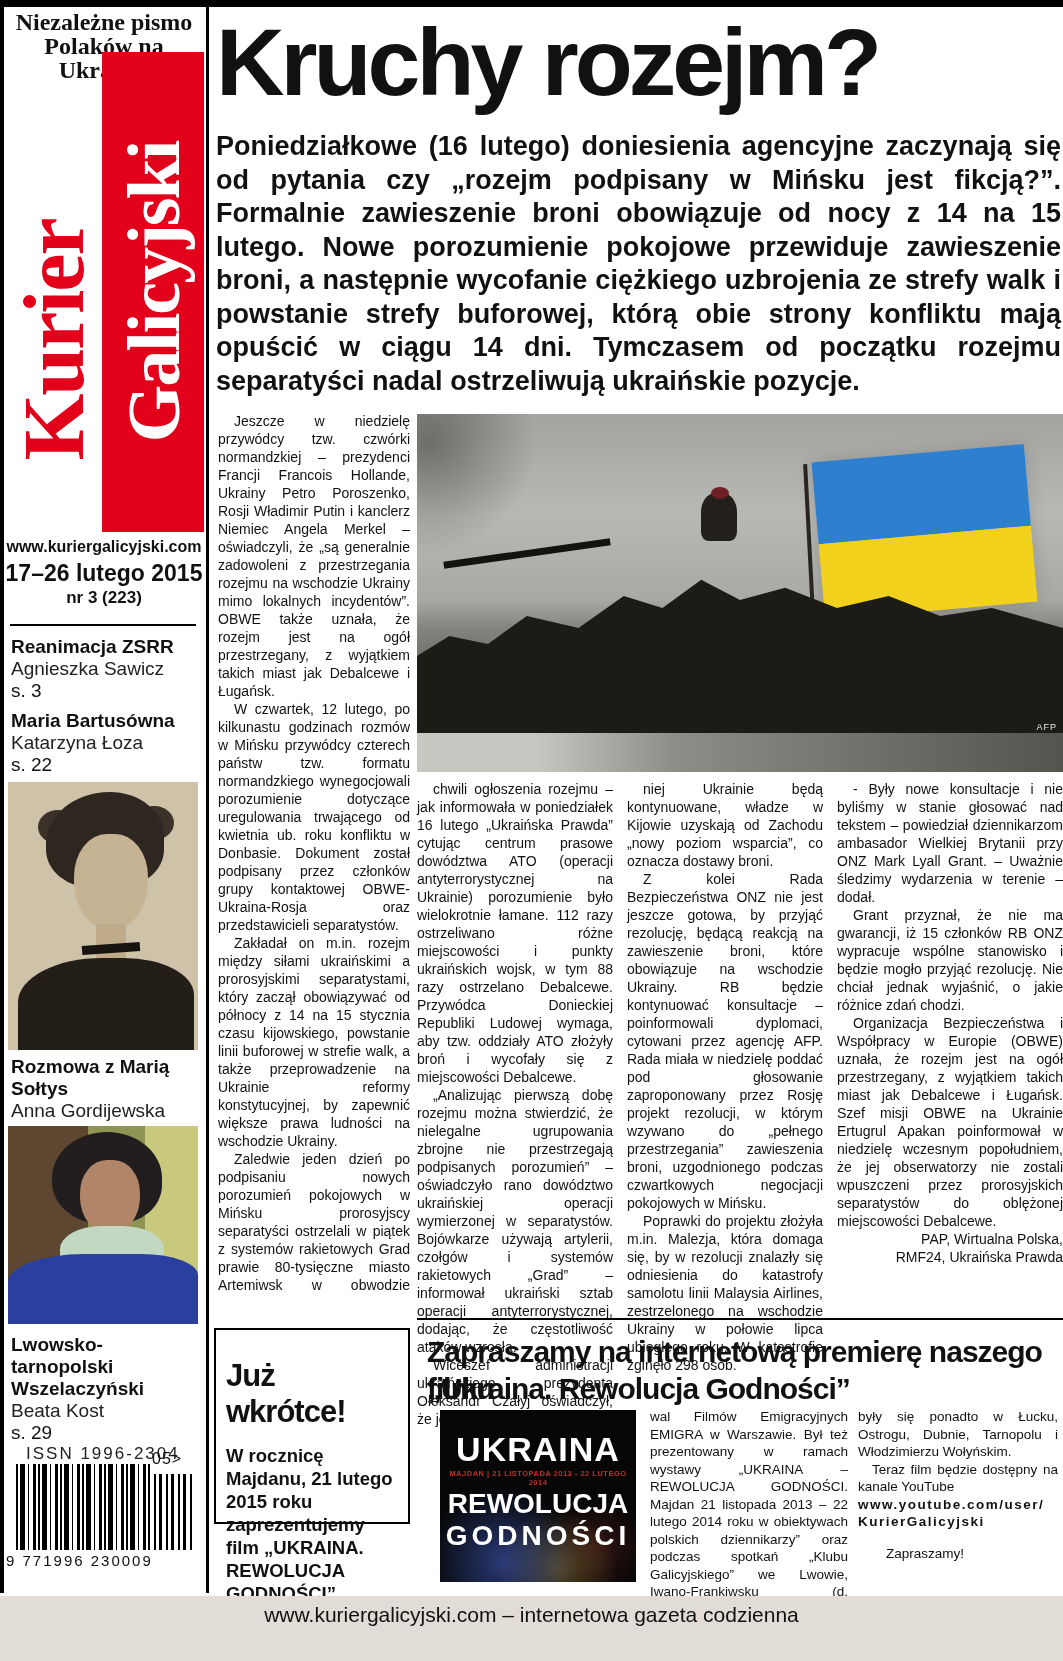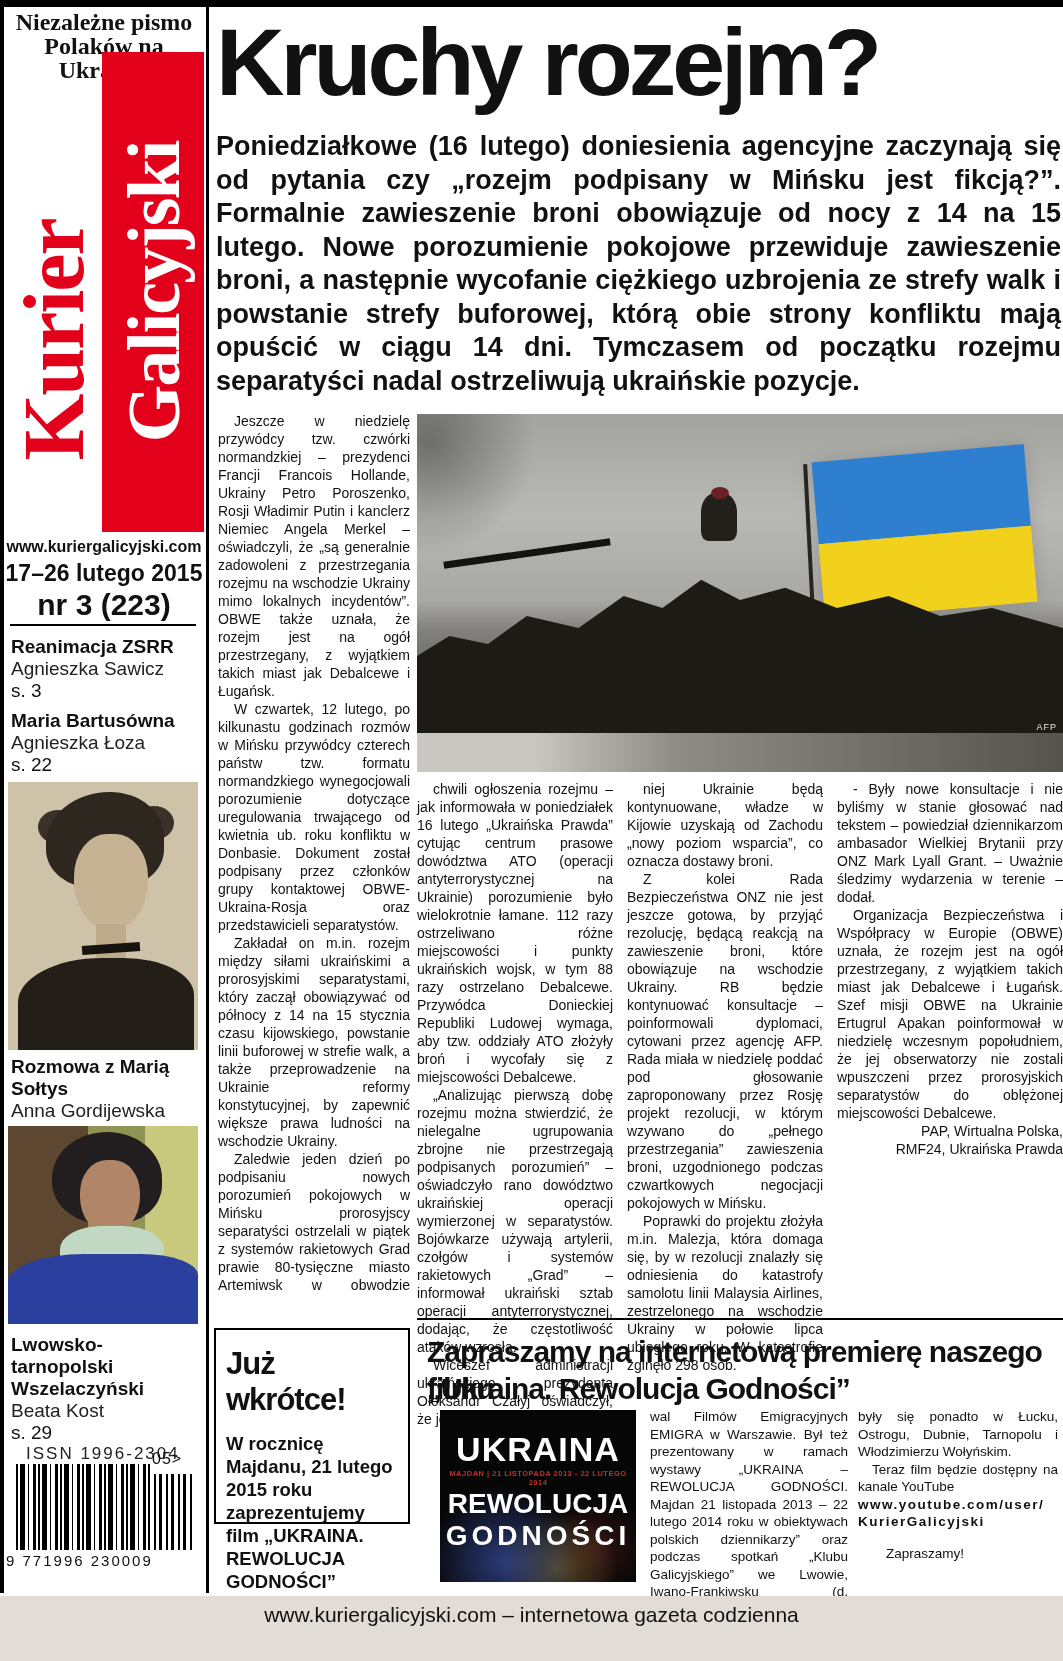--- a/index.html
+++ b/index.html
@@ -20,21 +20,21 @@
   .vtext{position:absolute;top:0;left:0;transform-origin:0 0;
          font-family:"Liberation Serif",serif;font-weight:bold;text-align:center;white-space:nowrap;}
   .kurier-wrap{left:0;top:96px;width:96px;height:384px;}
   .kurier-text{width:384px;height:96px;line-height:96px;font-size:86px;color:#e2001a;
                transform:rotate(-90deg) translateX(-384px);letter-spacing:-2px;}
   .galic-wrap{left:96px;top:0;width:102px;height:480px;}
   .galic-text{width:480px;height:102px;line-height:104px;font-size:74px;color:#fff;
               transform:rotate(-90deg) translateX(-480px);letter-spacing:-2px;}
   .side-site{left:4px;top:538px;width:200px;text-align:center;font-weight:bold;font-size:16px;}
   .side-date{left:4px;top:560px;width:200px;text-align:center;font-weight:bold;font-size:23px;}
-  .side-issue{left:4px;top:588px;width:200px;text-align:center;font-weight:bold;font-size:30px;}
+  .side-issue{left:4px;top:588px;width:200px;text-align:center;font-weight:bold;font-size:17px;}
   .side-rule{left:10px;top:624px;width:186px;height:2px;background:#000;}
   .toc-item{left:11px;width:190px;}
   .toc-title{font-weight:bold;font-size:19px;line-height:22px;}
   .toc-author{font-size:19px;line-height:22px;color:#222;}
   .toc-page{font-weight:normal;font-size:19px;line-height:22px;}
   
   .portrait1{left:8px;top:782px;width:190px;height:268px;background:#cec2a9;overflow:hidden;}
   .p1-hair{position:absolute;left:38px;top:10px;width:118px;height:96px;background:#2e2720;border-radius:54% 46% 40% 40%;}
   .p1-curl{position:absolute;width:40px;height:34px;background:#3a3128;border-radius:50%;}
   .p1-face{position:absolute;left:66px;top:52px;width:74px;height:96px;background:#c6b393;border-radius:46% 46% 52% 52%;}
@@ -77,21 +77,21 @@
   .vehicle{position:absolute;left:0;bottom:10%;width:100%;height:56%;background:#1d1b16;
       clip-path:polygon(0 60%,5% 50%,11% 54%,17% 40%,25% 46%,32% 30%,38% 36%,44% 22%,50% 32%,57% 26%,65% 36%,73% 30%,81% 40%,89% 36%,100% 46%,100% 100%,0 100%);}
   .gun{position:absolute;left:4%;top:38%;width:26%;height:7px;background:#15130f;transform:rotate(-8deg);}
   .soldier{position:absolute;left:44%;top:22%;width:36px;height:48px;background:#23201b;border-radius:40% 40% 20% 20%;}
   .beret{position:absolute;left:10px;top:-6px;width:18px;height:12px;background:#6d1f24;border-radius:50%;}
   .road{position:absolute;left:0;bottom:0;width:100%;height:11%;background:linear-gradient(90deg,#c9c7c1 0 18%,#8e8c86 40%,#55534e 100%);}
   .photo-credit{position:absolute;right:6px;bottom:40px;color:#e8e8e4;font-size:9px;letter-spacing:1px;}
 
   
   .bottom-rule{left:417px;top:1318px;width:646px;height:2px;background:#000;}
-  .coming-box{left:214px;top:1328px;width:196px;height:196px;border:2px solid #000;box-sizing:border-box;padding:12px 10px;}
+  .coming-box{left:214px;top:1328px;width:196px;height:196px;border:2px solid #000;box-sizing:border-box;padding:24px 10px;}
   .coming-title{font-size:31px;font-weight:bold;letter-spacing:-1px;margin:4px 0 14px;}
   .coming-lead{font-size:18.5px;line-height:23px;font-weight:bold;}
   .prem-h1{left:427px;top:1333px;width:636px;font-size:30px;line-height:37px;font-weight:bold;letter-spacing:-1px;}
   .prem-h2{left:427px;top:1370px;width:636px;font-size:30px;line-height:37px;font-weight:bold;letter-spacing:-1px;}
   .poster{left:440px;top:1410px;width:196px;height:172px;background:#060606;overflow:hidden;text-align:center;color:#fff;}
   .poster-glow{position:absolute;left:0;top:0;width:100%;height:100%;
       background:radial-gradient(circle at 32% 88%,rgba(70,100,210,.55),transparent 38%),
                  radial-gradient(circle at 60% 92%,rgba(210,180,70,.35),transparent 30%),
                  radial-gradient(circle at 80% 80%,rgba(180,60,60,.25),transparent 25%);}
   .poster-title{position:relative;font-size:34px;font-weight:bold;letter-spacing:1px;margin-top:20px;}
@@ -142,21 +142,21 @@
     <div class="abs side-rule"></div>
 
     <div class="abs toc-item" style="top:636px">
       <div class="toc-title">Reanimacja ZSRR</div>
       <div class="toc-author">Agnieszka Sawicz</div>
       <div class="toc-page">s. 3</div>
     </div>
 
     <div class="abs toc-item" style="top:710px">
       <div class="toc-title">Maria Bartusówna</div>
-      <div class="toc-author">Agnieszka Łoza</div>
+      <div class="toc-author">Katarzyna Łoza</div>
       <div class="toc-page">s. 22</div>
     </div>
 
     <div class="abs portrait1">
       <div class="p1-curl" style="left:30px;top:28px;"></div>
       <div class="p1-curl" style="left:126px;top:24px;"></div>
       <div class="p1-hair"></div>
       <div class="p1-face"></div>
       <div class="p1-neck"></div>
       <div class="p1-choker"></div>
@@ -223,20 +223,21 @@
         <p>„Analizując pierwszą dobę rozejmu można stwierdzić, że nielegalne ugrupowania zbrojne nie przestrzegają podpisanych porozumień” – oświadczyło rano dowództwo ukraińskiej operacji wymierzonej w separatystów. Bojówkarze używają artylerii, czołgów i systemów rakietowych „Grad” – informował ukraiński sztab operacji antyterrorystycznej, dodając, że częstotliwość ataków wzrosła.</p>
         <p>Wiceszef administracji ukraińskiego prezydenta Ołeksandr Czałyj oświadczył, że jeśli walki na wschod-</p>
       </div>
       <div class="c3 body-col">
         <p>niej Ukrainie będą kontynuowane, władze w Kijowie uzyskają od Zachodu „nowy poziom wsparcia”, co oznacza dostawy broni.</p>
         <p>Z kolei Rada Bezpieczeństwa ONZ nie jest jeszcze gotowa, by przyjąć rezolucję, będącą reakcją na zawieszenie broni, które obowiązuje na wschodzie Ukrainy. RB będzie kontynuować konsultacje – poinformowali dyplomaci, cytowani przez agencję AFP. Rada miała w niedzielę poddać pod głosowanie zaproponowany przez Rosję projekt rezolucji, w którym wzywano do „pełnego przestrzegania” zawieszenia broni, uzgodnionego podczas czwartkowych negocjacji pokojowych w Mińsku.</p>
         <p>Poprawki do projektu złożyła m.in. Malezja, która domaga się, by w rezolucji znalazły się odniesienia do katastrofy samolotu linii Malaysia Airlines, zestrzelonego na wschodzie Ukrainy w połowie lipca ubiegłego roku. W katastrofie zginęło 298 osób.</p>
       </div>
       <div class="c4 body-col">
         <p>- Były nowe konsultacje i nie byliśmy w stanie głosować nad tekstem – powiedział dziennikarzom ambasador Wielkiej Brytanii przy ONZ Mark Lyall Grant. – Uważnie śledzimy wydarzenia w terenie – dodał.</p>
+        <p>Grant przyznał, że nie ma gwarancji, iż 15 członków RB ONZ wypracuje wspólne stanowisko i będzie mogło przyjąć rezolucję. Nie chciał jednak wyjaśnić, o jakie różnice zdań chodzi.</p>
         <p>Organizacja Bezpieczeństwa i Współpracy w Europie (OBWE) uznała, że rozejm jest na ogół przestrzegany, z wyjątkiem takich miast jak Debalcewe i Ługańsk. Szef misji OBWE na Ukrainie Ertugrul Apakan poinformował w niedzielę wczesnym popołudniem, że jej obserwatorzy nie zostali wpuszczeni przez prorosyjskich separatystów do oblężonej miejscowości Debalcewe.</p>
         <p class="signature">
           <span>PAP, Wirtualna Polska,</span><br>
           <span>RMF24, Ukraińska Prawda</span>
         </p>
       </div>
     </div>
 
     <div class="abs bottom-rule"></div>
 

